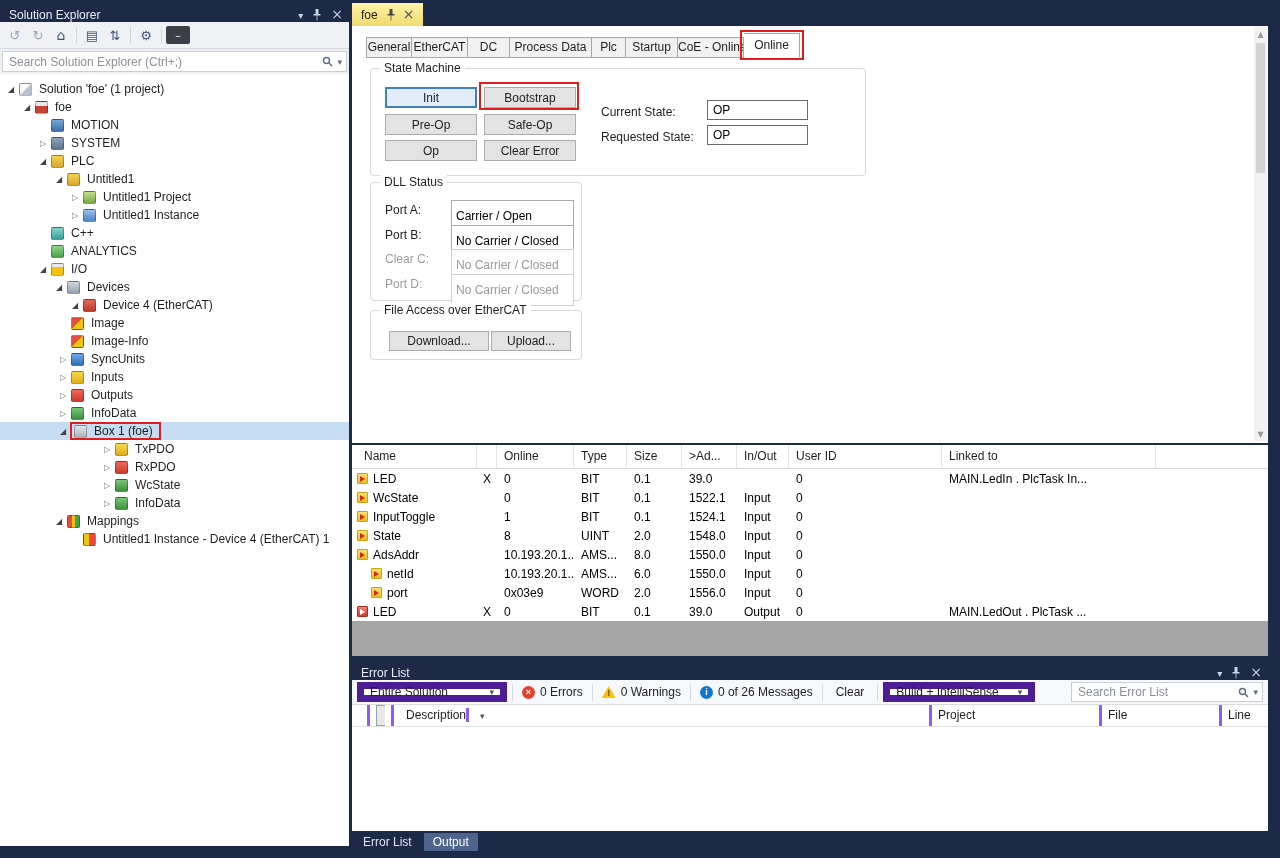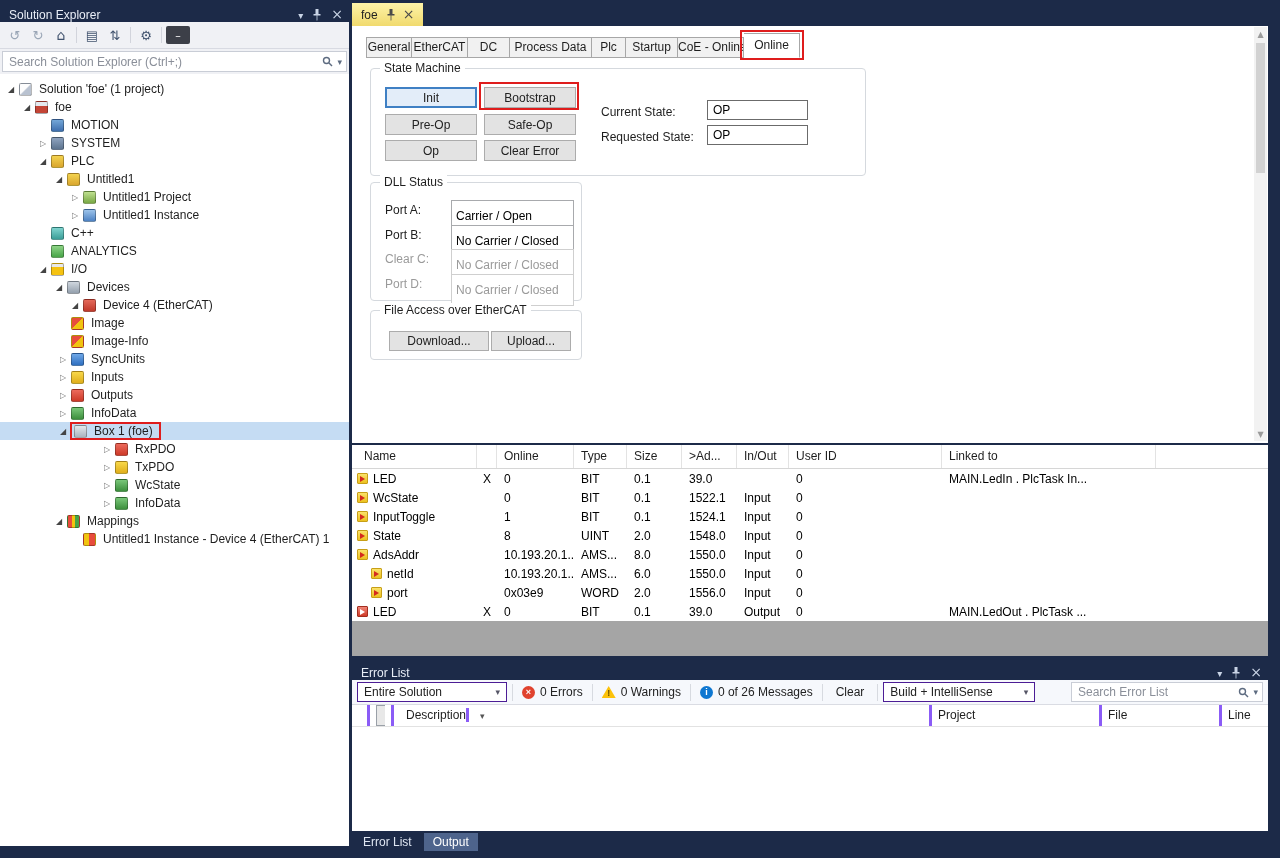--- a/index.html
+++ b/index.html
@@ -123,21 +123,21 @@
 .vic{display:inline-block;width:11px;height:11px;margin-right:5px;flex:none;border-radius:1px;position:relative}
 .vin{background:linear-gradient(180deg,#fbe26a,#ecc11f);border:1px solid #c79f17}
 .vin::after{content:"";position:absolute;left:2px;top:2px;border-top:3px solid transparent;border-bottom:3px solid transparent;border-left:5px solid #d42a1e}
 .vout{background:linear-gradient(180deg,#f08577,#cf3a28);border:1px solid #a32e1f}
 .vout::after{content:"";position:absolute;left:2px;top:2px;border-top:3px solid transparent;border-bottom:3px solid transparent;border-left:5px solid #fff}
 .gfill{position:absolute;left:0;right:0;top:176px;bottom:0;background:#a5a5a5}
 
 
 .el{position:absolute;left:352px;top:660px;width:916px;height:171px;background:#fff;display:flex;flex-direction:column}
 .etb{height:25px;background:#f6f8fc;border-bottom:1px solid #dadce3;display:flex;align-items:center;padding:0 5px;gap:5px}
-.combo{height:20px;background:#fff;border:1px solid #4c1d95;display:flex;align-items:center;padding:0 6px;gap:5px;color:#222}
+.combo{height:20px;background:#fff;border:7px solid #4c1d95;display:flex;align-items:center;padding:0 6px;gap:5px;color:#222}
 .combo::after{content:"▾";font-size:9px;color:#556;font-family:"DejaVu Sans",sans-serif}
 .combo .cv{flex:1;white-space:nowrap;overflow:hidden}
 #combo-scope{width:150px}
 #combo-filter{width:152px}
 .stat{display:flex;align-items:center;gap:5px;padding:0 4px;color:#222;white-space:nowrap}
 .ic-err{width:13px;height:13px;border-radius:50%;background:#e0422e;color:#fff;font-size:9px;line-height:13px;text-align:center;flex:none}
 .ic-err::before{content:"×";font-weight:700}
 .ic-warn{width:14px;height:12px;background:#fcc20a;clip-path:polygon(50% 0,100% 100%,0 100%);display:flex;align-items:flex-end;justify-content:center;font-size:9px;font-weight:700;color:#6b5200;flex:none}
 .ic-warn::after{content:"!";line-height:10px}
 .ic-info{width:13px;height:13px;border-radius:50%;background:#0e77d1;color:#fff;font-size:9px;font-weight:700;line-height:13px;text-align:center;flex:none}
@@ -294,27 +294,27 @@
         </div>
       <div class="trow lvl5 sel">
           <span class="exp open glyph"></span>
           <span class="annot">
             <span class="ti c-box"></span>
             <span class="tl">Box 1 (foe)</span>
           </span>
         </div>
       <div class="trow lvl6">
           <span class="exp closed glyph"></span>
+          <span class="ti c-in"></span>
+          <span class="tl">TxPDO</span>
+        </div>
+      <div class="trow lvl6">
+          <span class="exp closed glyph"></span>
           <span class="ti c-out"></span>
           <span class="tl">RxPDO</span>
-        </div>
-      <div class="trow lvl6">
-          <span class="exp closed glyph"></span>
-          <span class="ti c-in"></span>
-          <span class="tl">TxPDO</span>
         </div>
       <div class="trow lvl6">
           <span class="exp closed glyph"></span>
           <span class="ti c-info"></span>
           <span class="tl">WcState</span>
         </div>
       <div class="trow lvl6">
           <span class="exp closed glyph"></span>
           <span class="ti c-info"></span>
           <span class="tl">InfoData</span>

